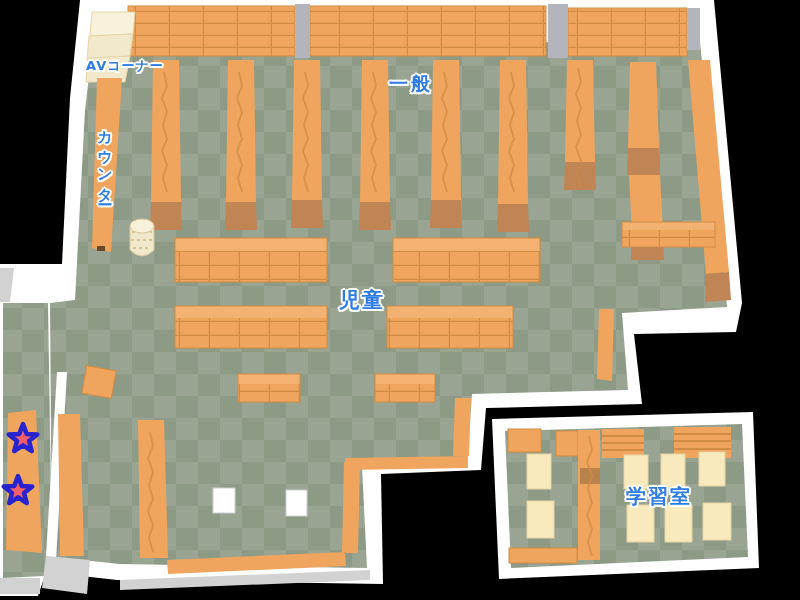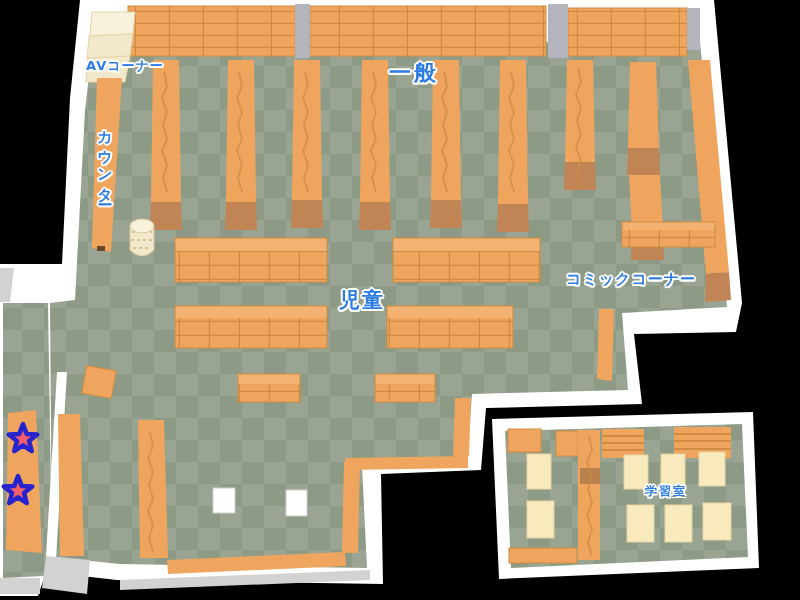--- a/index.html
+++ b/index.html
@@ -209,18 +209,17 @@
     <rect class="deskpiece" x="661" y="454" width="24" height="34"></rect>
     <rect class="deskpiece" x="699" y="452" width="26" height="34"></rect>
     <rect class="deskpiece" x="627" y="505" width="27" height="37"></rect>
     <rect class="deskpiece" x="665" y="505" width="27" height="37"></rect>
     <rect class="deskpiece" x="703" y="503" width="28" height="37"></rect>
     <rect class="shelfbody" x="509" y="548" width="68" height="15" stroke="#cf8c42"></rect>
   </g>
 </svg>
 
   <div class="lbl" style="left:86px;top:57px;font-size:13px">AVコーナー</div>
-  <div class="lbl" style="left:389px;top:58px;font-size:22px;letter-spacing:3px">一般</div>
+  <div class="lbl" style="left:389px;top:71px;font-size:19px;letter-spacing:3px">一般</div>
   <div class="lbl vert" style="left:95px;top:120px;font-size:15px">カウンター</div>
   <div class="lbl" style="left:339px;top:286px;font-size:21px;letter-spacing:2px">児童</div>
-  <div class="lbl" style="left:566px;top:270px;font-size:15px">コミックコーナー</div>
-  <div class="lbl" style="left:645px;top:483px;font-size:12px;letter-spacing:2px">学習室</div>
+  <div class="lbl" style="left:626px;top:483px;font-size:20px;letter-spacing:2px">学習室</div>
 </div>
 
 </body></html>

